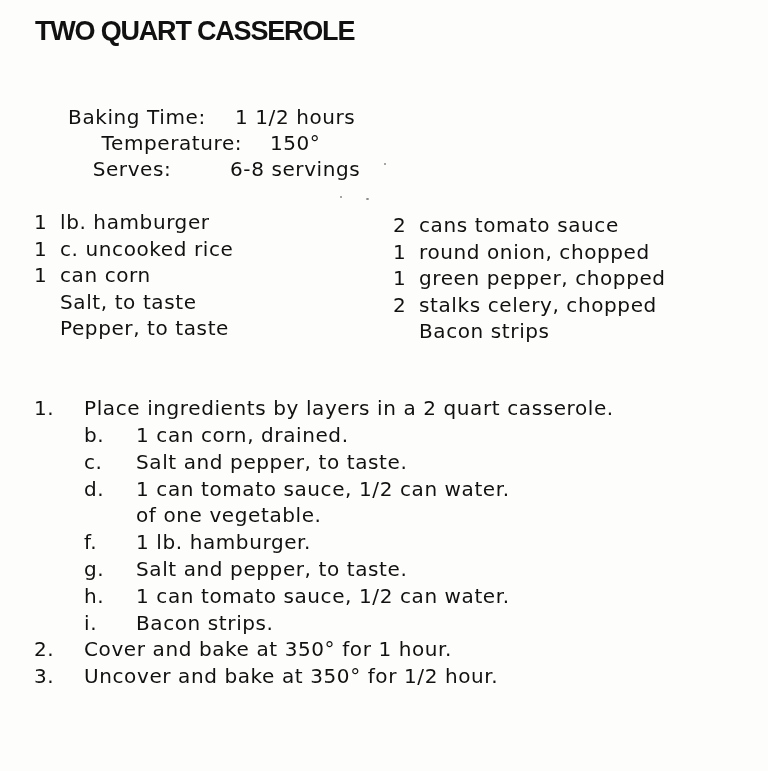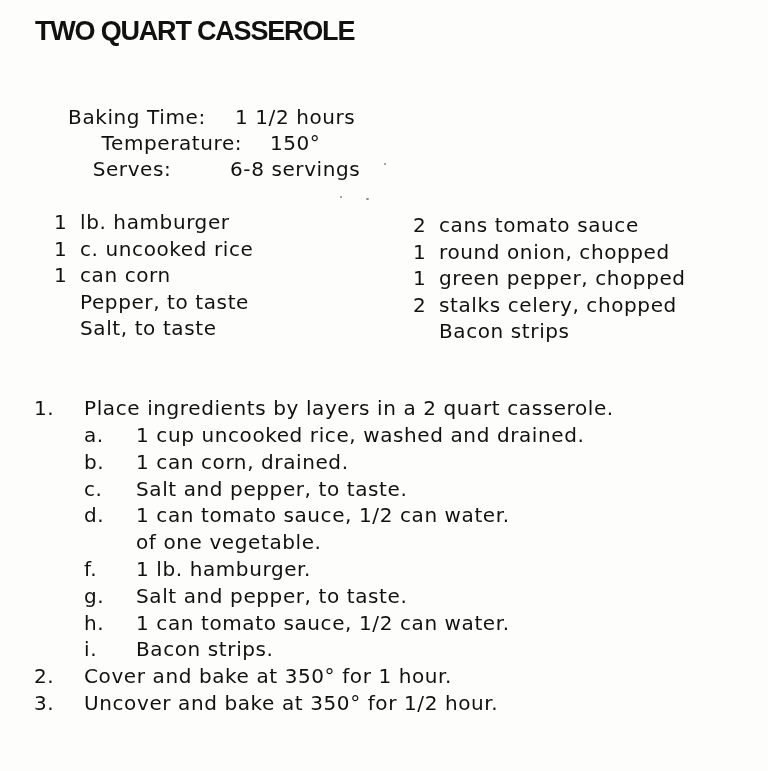--- a/index.html
+++ b/index.html
@@ -15,21 +15,21 @@
       font-family: "Liberation Sans", sans-serif;
       font-weight: bold; font-size: 27px; letter-spacing: -1.2px;
       margin: 0;
     }
     .meta { position: absolute; left: 34px; top: 104px; font-size: 20px; letter-spacing: 0.6px; }
     .meta-row { height: 26px; line-height: 26px; white-space: nowrap; text-align: center; }
     .meta-label { display: inline-block; width: 196px; }
     .ing-col { position: absolute; top: 209px; font-size: 20px; letter-spacing: 0.6px; }
     .ing-col.left { left: 34px; }
     .ing-col.right { left: 393px; top: 212px; }
-    .ing-row { height: 26.5px; line-height: 26.5px; white-space: nowrap; margin-left: 20px; }
+    .ing-row { height: 26.5px; line-height: 26.5px; white-space: nowrap; }
     .qty { display: inline-block; width: 26px; }
     .steps { position: absolute; left: 34px; top: 395px; font-size: 20px; letter-spacing: 0.6px; }
     .step { height: 27px; line-height: 27px; white-space: nowrap; }
     .step-num { display: inline-block; width: 50px; }
     .sub { height: 26.8px; line-height: 26.8px; white-space: nowrap; padding-left: 50px; }
     .sub-letter { display: inline-block; width: 52px; }
     .sub-cont { padding-left: 102px; height: 26.8px; line-height: 26.8px; white-space: nowrap; }
     .speck { position: absolute; background: #888; border-radius: 50%; }
   </style>
 </head>
@@ -46,35 +46,34 @@
   </div>
   <div class="meta-row">
     <span class="meta-label">Serves:</span><span>6-8 servings</span>
   </div>
 </div>
 
 <div class="ing-col left">
   <div class="ing-row"><span class="qty">1</span><span>lb. hamburger</span></div>
   <div class="ing-row"><span class="qty">1</span><span>c. uncooked rice</span></div>
   <div class="ing-row"><span class="qty">1</span><span>can corn</span></div>
+  <div class="ing-row"><span class="qty"></span><span>Salt, to taste</span></div>
   <div class="ing-row"><span class="qty"></span><span>Pepper, to taste</span></div>
-  <div class="ing-row"><span class="qty"></span><span>Salt, to taste</span></div>
 </div>
 
 <div class="ing-col right">
   <div class="ing-row"><span class="qty">2</span><span>cans tomato sauce</span></div>
   <div class="ing-row"><span class="qty">1</span><span>round onion, chopped</span></div>
   <div class="ing-row"><span class="qty">1</span><span>green pepper, chopped</span></div>
   <div class="ing-row"><span class="qty">2</span><span>stalks celery, chopped</span></div>
   <div class="ing-row"><span class="qty"></span><span>Bacon strips</span></div>
 </div>
 
 <div class="steps">
   <div class="step"><span class="step-num">1.</span><span>Place ingredients by layers in a 2 quart casserole.</span></div>
-  <div class="sub"><span class="sub-letter">a.</span><span>1 cup uncooked rice, washed and drained.</span></div>
   <div class="sub"><span class="sub-letter">b.</span><span>1 can corn, drained.</span></div>
   <div class="sub"><span class="sub-letter">c.</span><span>Salt and pepper, to taste.</span></div>
   <div class="sub"><span class="sub-letter">d.</span><span>1 can tomato sauce, 1/2 can water.</span></div>
   <div class="sub-cont">of one vegetable.</div>
   <div class="sub"><span class="sub-letter">f.</span><span>1 lb. hamburger.</span></div>
   <div class="sub"><span class="sub-letter">g.</span><span>Salt and pepper, to taste.</span></div>
   <div class="sub"><span class="sub-letter">h.</span><span>1 can tomato sauce, 1/2 can water.</span></div>
   <div class="sub"><span class="sub-letter">i.</span><span>Bacon strips.</span></div>
   <div class="step"><span class="step-num">2.</span><span>Cover and bake at 350° for 1 hour.</span></div>
   <div class="step"><span class="step-num">3.</span><span>Uncover and bake at 350° for 1/2 hour.</span></div>

